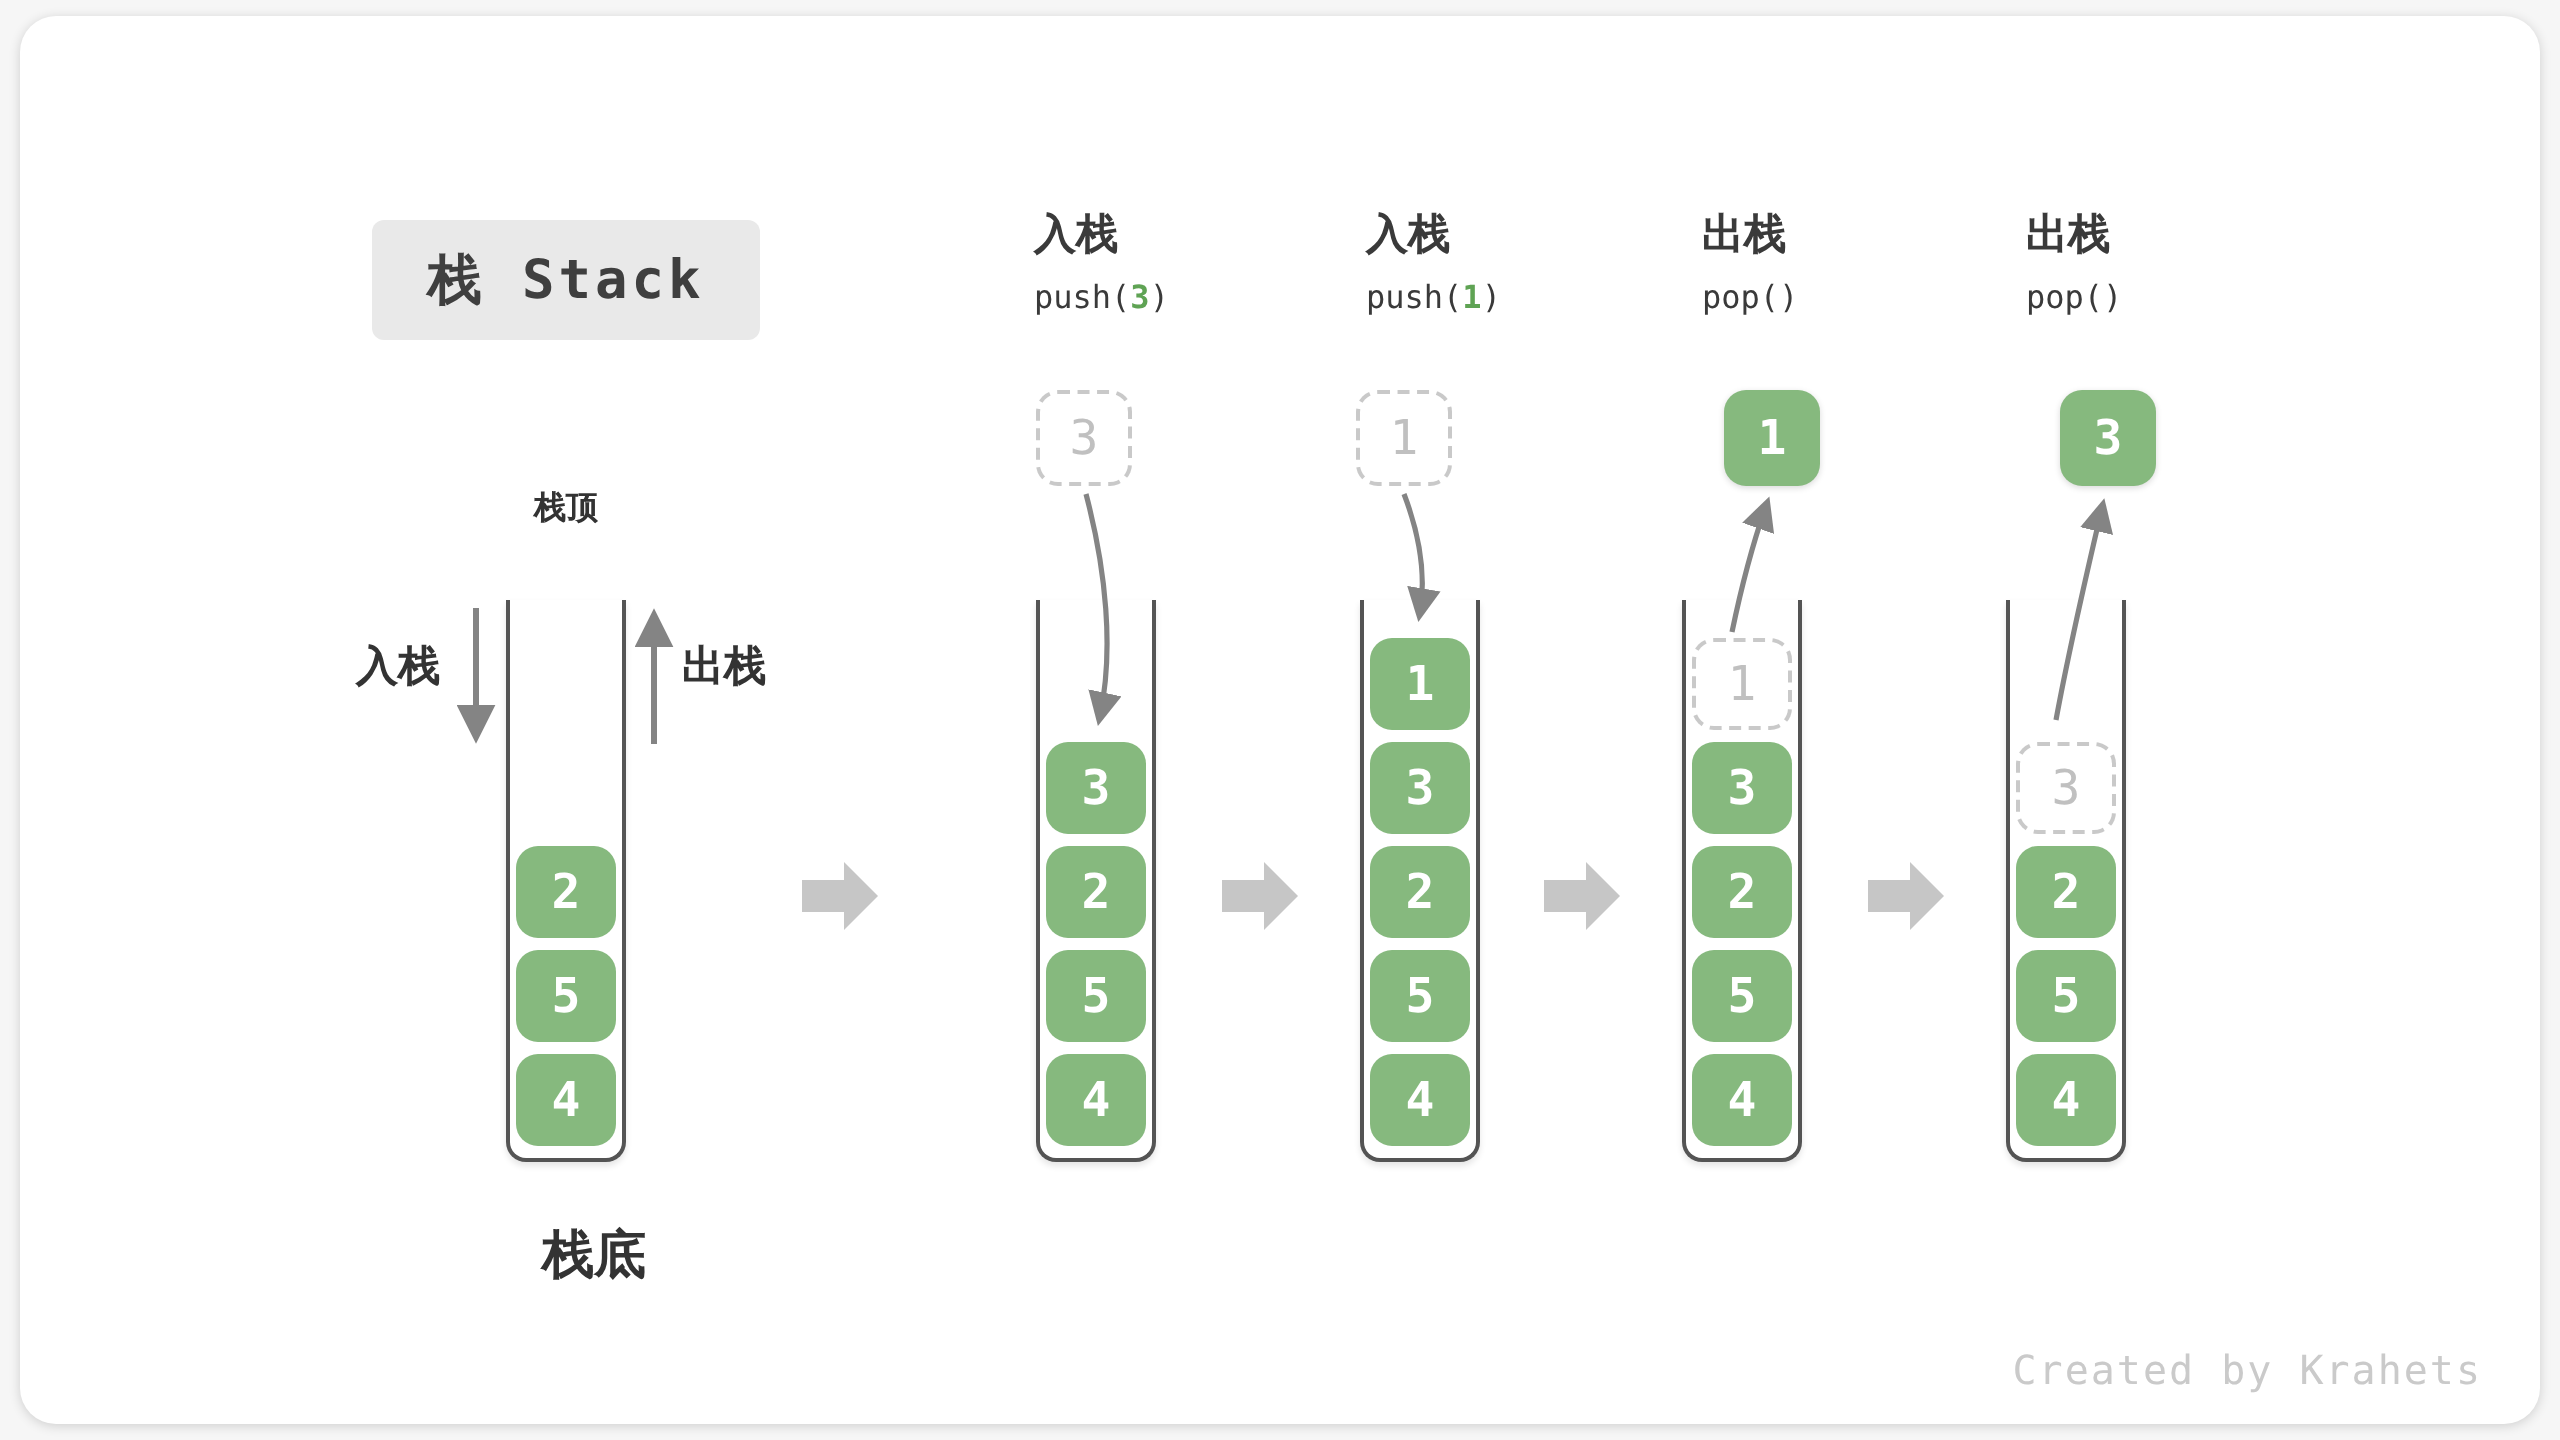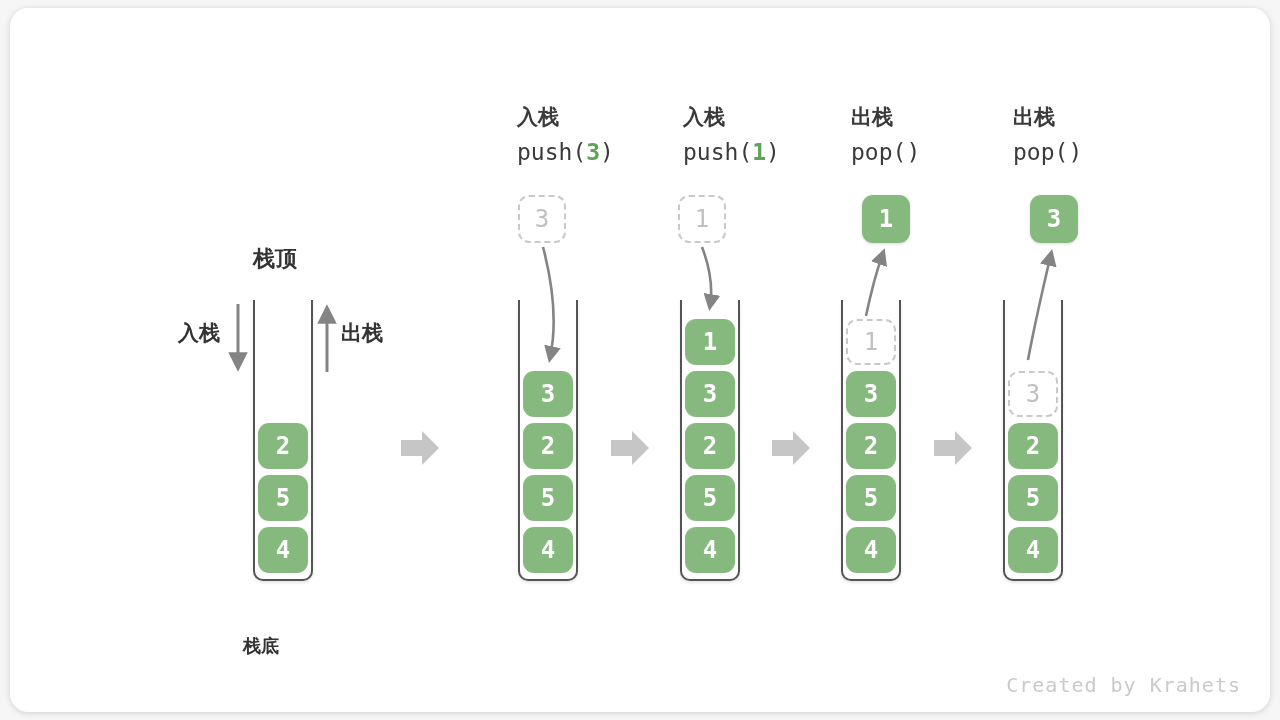--- a/index.html
+++ b/index.html
@@ -5,28 +5,28 @@
   html,body{margin:0;padding:0;background:#f6f6f6;}
   .canvas{position:relative;width:1280px;height:720px;font-family:"DejaVu Sans","Liberation Sans",sans-serif;overflow:hidden;background:#f6f6f6;}
   .card{position:absolute;left:10px;top:8px;right:10px;bottom:8px;background:#ffffff;border-radius:18px;box-shadow:0 1px 6px rgba(0,0,0,.16);}
   .stage{position:absolute;inset:0;}
 
   .title-box{position:absolute;left:186px;top:110px;width:194px;height:60px;background:#e9e9e9;border-radius:6px;
     display:flex;align-items:center;justify-content:center;font-family:"DejaVu Sans Mono","Liberation Mono",monospace;
     font-size:27px;font-weight:600;letter-spacing:2px;color:#3f3f3f;}
 
   .cjk-label{position:absolute;color:#333333;font-weight:700;font-size:21px;white-space:nowrap;}
-  .top-label{left:253px;top:244px;width:60px;font-size:22px;}
-  .bottom-label{left:243px;top:634px;width:80px;text-align:left;font-size:18px;}
+  .top-label{left:253px;top:244px;width:60px;text-align:center;font-size:16px;}
+  .bottom-label{left:243px;top:610px;width:80px;text-align:right;font-size:26px;}
   .side-left{left:178px;top:319px;}
   .side-right{left:341px;top:319px;}
 
   .hdr{position:absolute;top:103px;color:#3a3a3a;}
   .hdr-op{font-size:21px;font-weight:600;}
-  .hdr-code{margin-top:8px;font-family:"DejaVu Sans Mono","Liberation Mono",monospace;font-size:23px;font-weight:500;color:#3a3a3a;white-space:nowrap;}
+  .hdr-code{margin-top:8px;font-family:"DejaVu Sans Mono","Liberation Mono",monospace;font-size:16px;font-weight:500;color:#3a3a3a;white-space:nowrap;}
   .hdr-code .arg{color:#5fa354;font-weight:700;}
 
   .container{position:absolute;top:300px;width:60px;height:281px;background:#ffffff;
     border-left:2px solid #545454;border-right:2px solid #545454;border-bottom:2px solid #545454;
     border-bottom-left-radius:10px;border-bottom-right-radius:10px;box-sizing:border-box;box-shadow:0 2px 3px rgba(0,0,0,.10);}
   .c1{left:253px;} .c2{left:518px;} .c3{left:680px;} .c4{left:841px;} .c5{left:1003px;}
 
   .cell{position:absolute;left:3px;width:50px;height:46px;border-radius:11px;background:#86b97e;
     display:flex;align-items:center;justify-content:center;color:#ffffff;
     font-family:"DejaVu Sans Mono","Liberation Mono",monospace;font-size:24px;font-weight:600;box-sizing:border-box;}
@@ -49,20 +49,21 @@
   .watermark{position:absolute;right:39px;bottom:23px;color:#cacaca;
     font-family:"DejaVu Sans Mono","Liberation Mono",monospace;font-size:20px;letter-spacing:1px;}
 </style>
 </head>
 <body>
 
 <div class="canvas">
   <div class="card"></div>
   <div class="stage">
 
+    <div class="title-box">栈 Stack</div>
 
     <div class="cjk-label top-label">栈顶</div>
     <div class="cjk-label bottom-label">栈底</div>
     <div class="cjk-label side-left">入栈</div>
     <div class="cjk-label side-right">出栈</div>
 
     <div class="hdr" style="left:517px;">
       <div class="hdr-op">入栈</div>
       <div class="hdr-code"><span>push(</span><span class="arg">3</span><span>)</span></div>
     </div>

